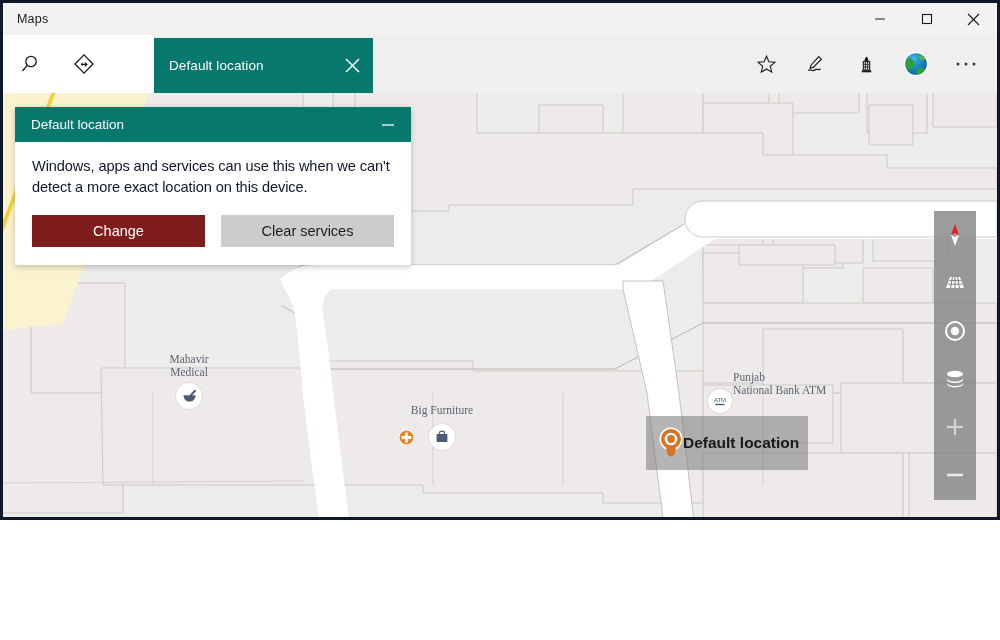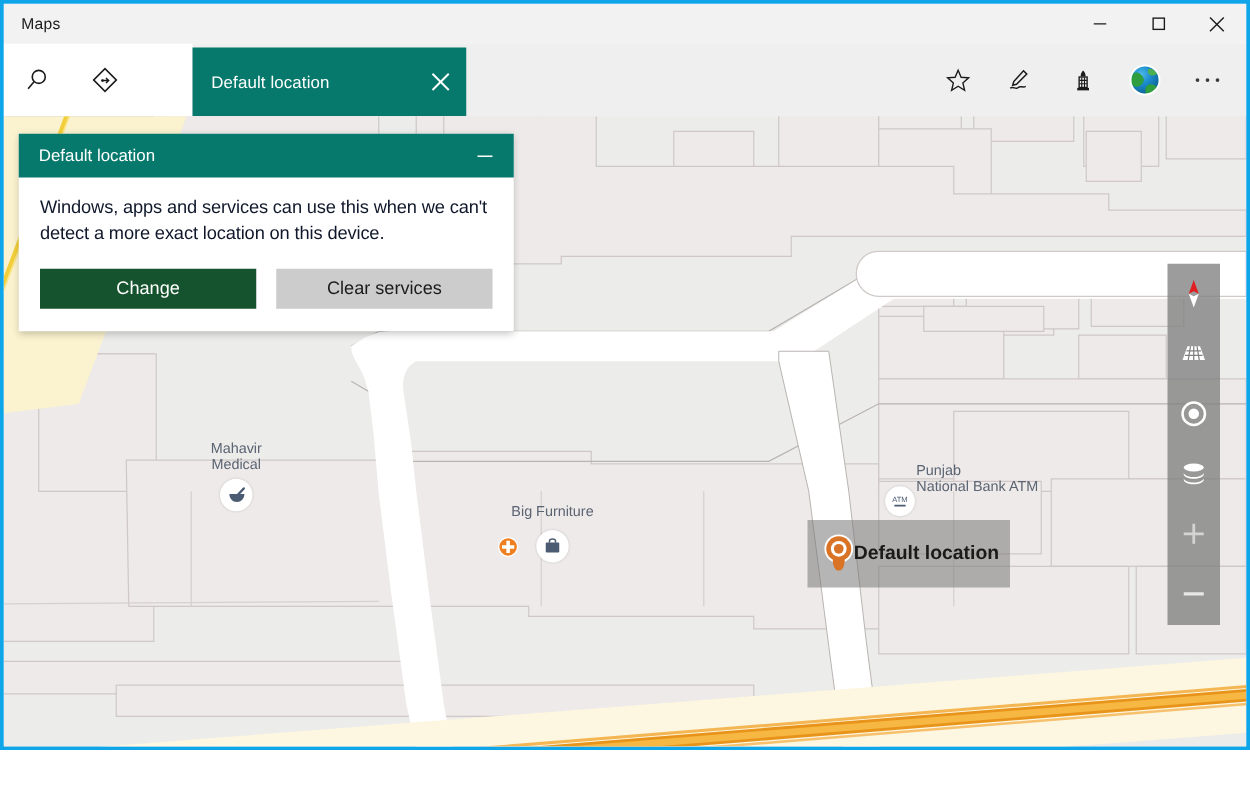--- a/index.html
+++ b/index.html
@@ -6,22 +6,22 @@
   html, body {
     width: 1000px; height: 640px;
     font-family: "Liberation Sans", sans-serif;
     background: #ffffff;
     overflow: hidden;
   }
 
   #app-window {
     position: absolute;
     left: 0; top: 0;
-    width: 1000px; height: 600px;
-    border: 3px solid #0ea5e9;
+    width: 1000px; height: 520px;
+    border: 3px solid #0f172a;
     background: #ffffff;
     overflow: hidden;
     padding-left: 32px;
   }
 
   
   #titlebar {
     position: absolute;
     left: 0; top: 0;
     width: 994px; height: 32px;
@@ -118,20 +118,21 @@
   #map-svg { position: absolute; left: 0; top: 0; }
 
   .map-label {
     position: absolute;
     font-size: 11.5px;
     color: #5a6472;
     line-height: 13px;
     text-align: center;
     pointer-events: none;
     white-space: nowrap;
+    font-family: Liberation Serif, serif;
   }
   .poi-pin {
     position: absolute;
     width: 26px; height: 26px;
     border-radius: 50%;
     background: #ffffff;
     display: flex; align-items: center; justify-content: center;
     box-shadow: 0 0 2px rgba(0,0,0,0.18);
   }
 
@@ -225,21 +226,21 @@
     font-size: 12.2px;
     color: #6f6f6f;
   }
   #dialog-buttons {
     margin-top: 17px;
     display: flex;
     gap: 16px;
   }
   #change-button {
     width: 175px; height: 32px;
-    background: #14532d;
+    background: #7f1d1d;
     color: #ffffff;
     border: none;
     font-family: "Liberation Sans", sans-serif;
     font-size: 14.5px;
     cursor: default;
   }
   #clear-location-button {
     width: 175px; height: 32px;
     background: #cccccc;
     color: #1b1b1b;

